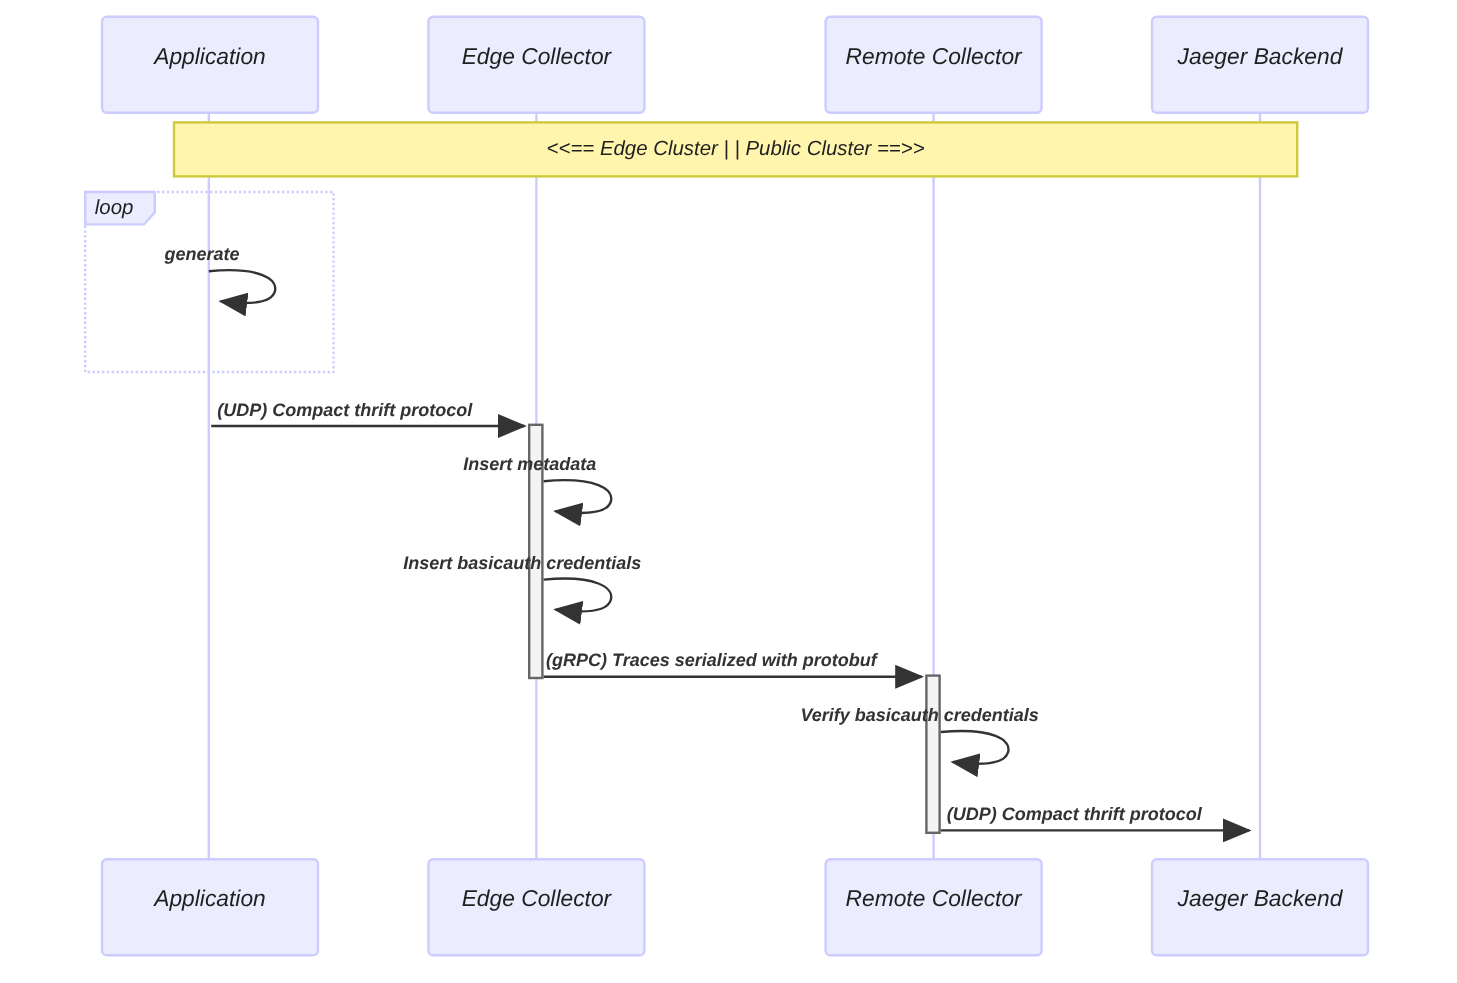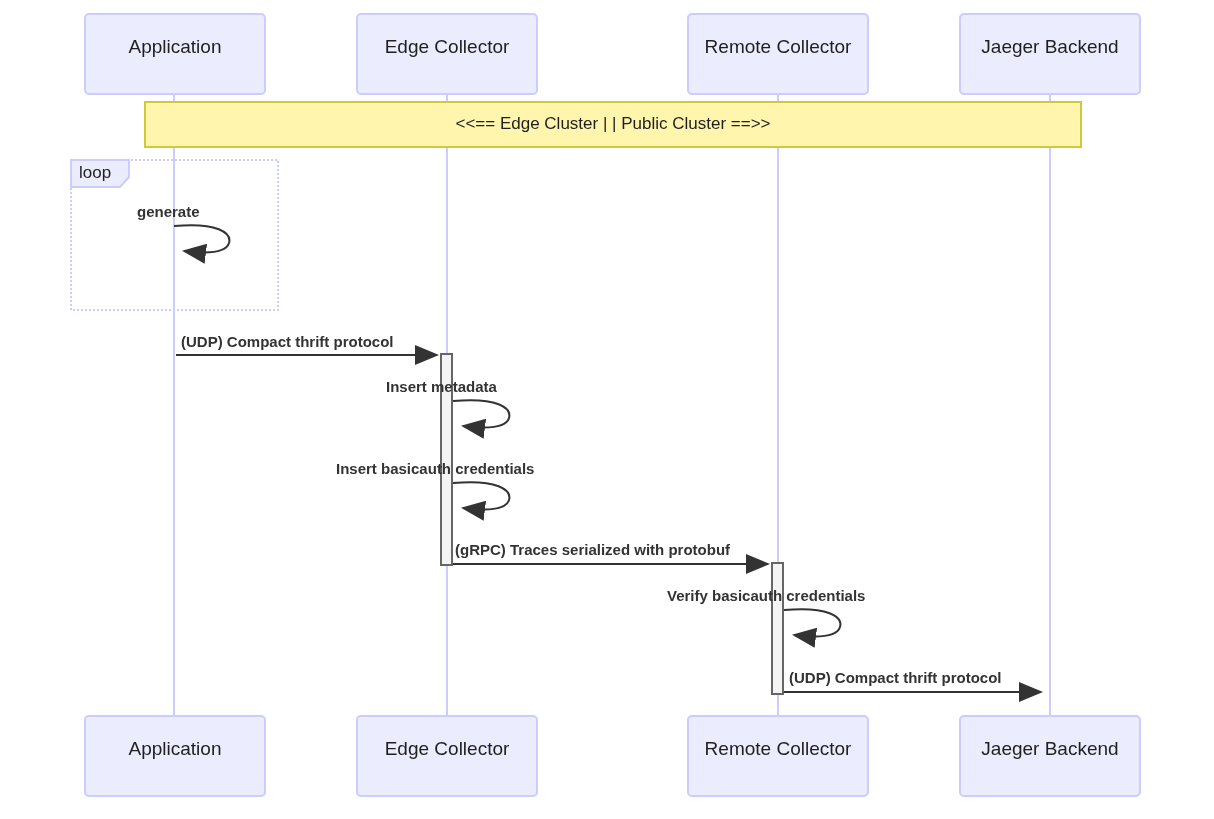--- a/index.html
+++ b/index.html
@@ -13,20 +13,21 @@
     height: 819px;
     position: relative;
     overflow: hidden;
   }
   #diagram-root {
     position: absolute;
     left: 0;
     top: 0;
     width: 1214px;
     height: 819px;
+    font-style: italic;
   }
   svg.seq-svg {
     position: absolute;
     left: 0;
     top: 0;
     width: 1214px;
     height: 819px;
     display: block;
   }
   .actor-box {

